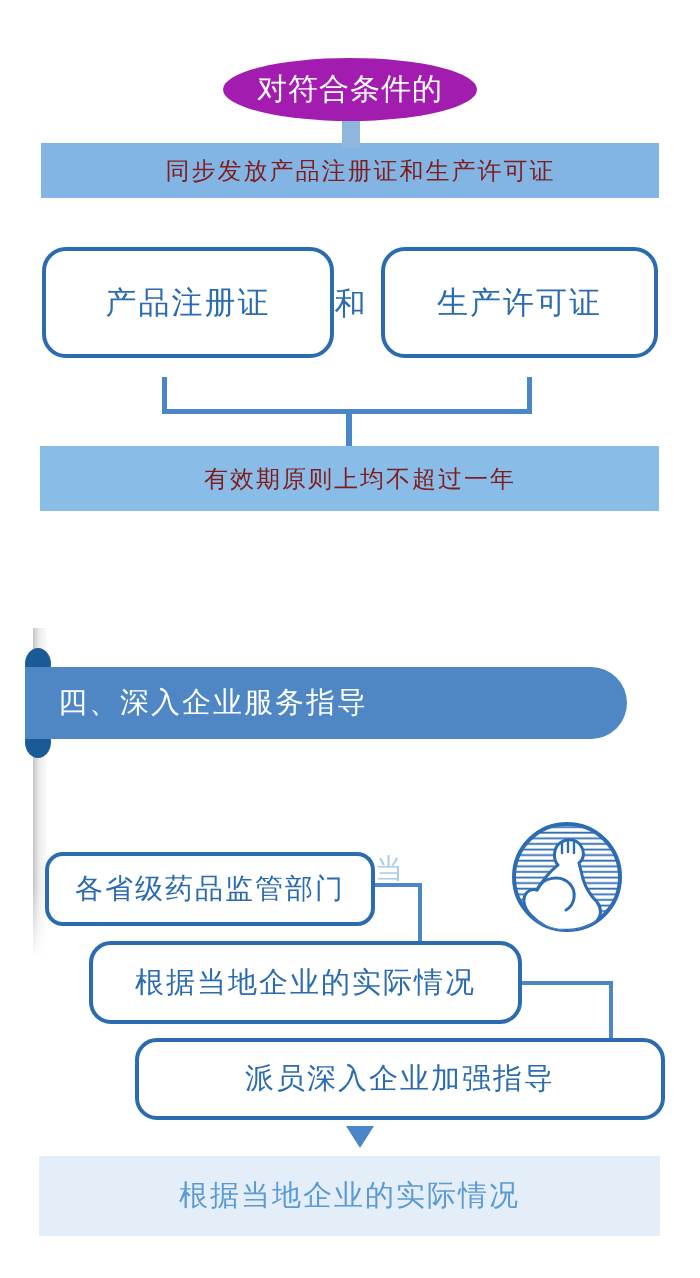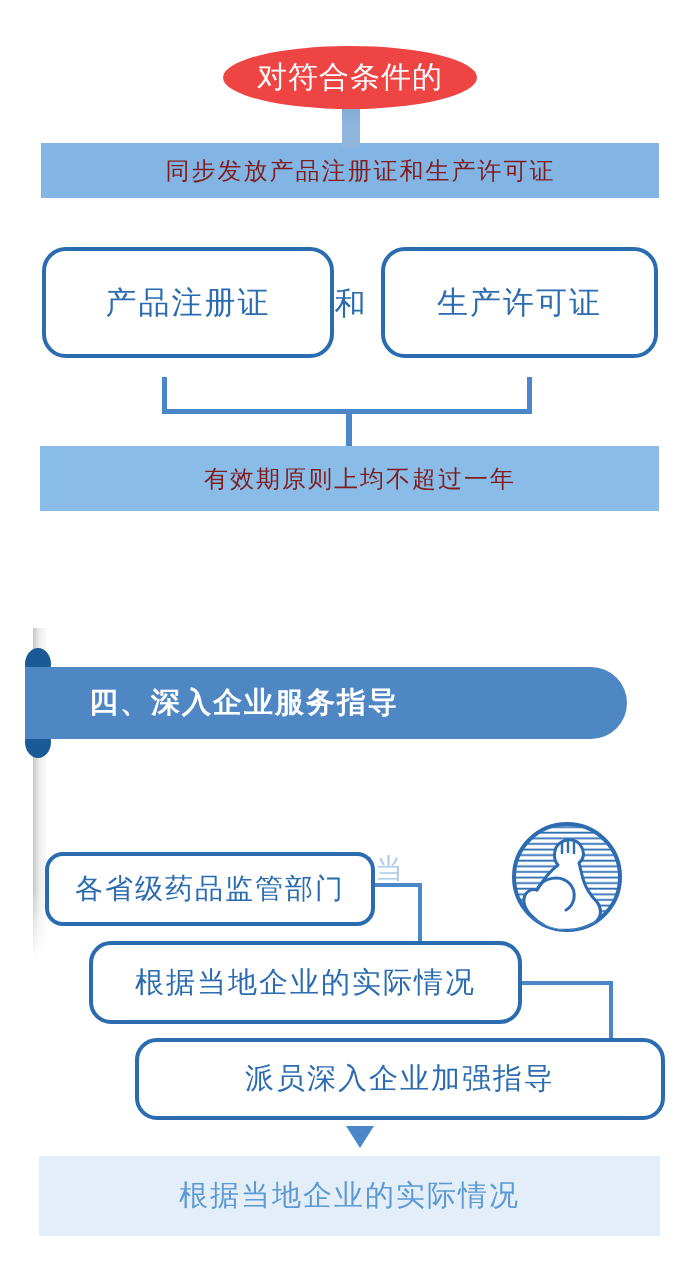--- a/index.html
+++ b/index.html
@@ -5,22 +5,22 @@
   html,body{margin:0;padding:0;background:#ffffff;}
   #canvas{
     position:relative;width:700px;height:1278px;margin:0 auto;
     background:#ffffff;overflow:hidden;
     font-family:"Liberation Sans","DejaVu Sans",sans-serif;
   }
   .abs{position:absolute;box-sizing:border-box;}
 
   
   .ellipse{
-    left:223px;top:46px;width:254px;height:63px;border-radius:50%;
-    background:#ef4444;color:#ffffff;font-size:30px;letter-spacing:1px;
+    left:223px;top:58px;width:254px;height:63px;border-radius:50%;
+    background:#a21caf;color:#ffffff;font-size:30px;letter-spacing:1px;
     display:flex;align-items:center;justify-content:center;z-index:3;
   }
   .stem-top{
     left:342px;top:100px;width:18px;height:48px;z-index:2;
     background:linear-gradient(#7aa3cc,#8fb7de 55%);
   }
 
   
   .bar{
     color:#7f1d1d;display:flex;align-items:center;justify-content:center;
@@ -59,22 +59,22 @@
     background:linear-gradient(rgba(255,255,255,0),#ffffff);
   }
   .ribbon-fold{
     width:26px;height:32px;background:#1a5a96;z-index:2;border-radius:50%;
   }
   .fold-top{left:25px;top:648px;}
   .fold-bottom{left:25px;top:726px;}
   .ribbon-body{
     left:25px;top:667px;width:602px;height:72px;z-index:3;
     background:#4f87c5;border-radius:0 36px 36px 0;
-    color:#ffffff;font-size:29px;font-weight:700;letter-spacing:2px;
-    display:flex;align-items:center;padding-left:64px;
+    color:#ffffff;font-size:29px;font-weight:400;letter-spacing:2px;
+    display:flex;align-items:center;padding-left:33px;
   }
 
   
   .muscle{left:509px;top:819px;width:116px;height:116px;z-index:2;}
 
   
   .step{
     background:#ffffff;border:4px solid #2b6cb0;border-radius:22px;
     color:#2b6cb0;letter-spacing:2px;z-index:2;
     display:flex;align-items:center;justify-content:center;

